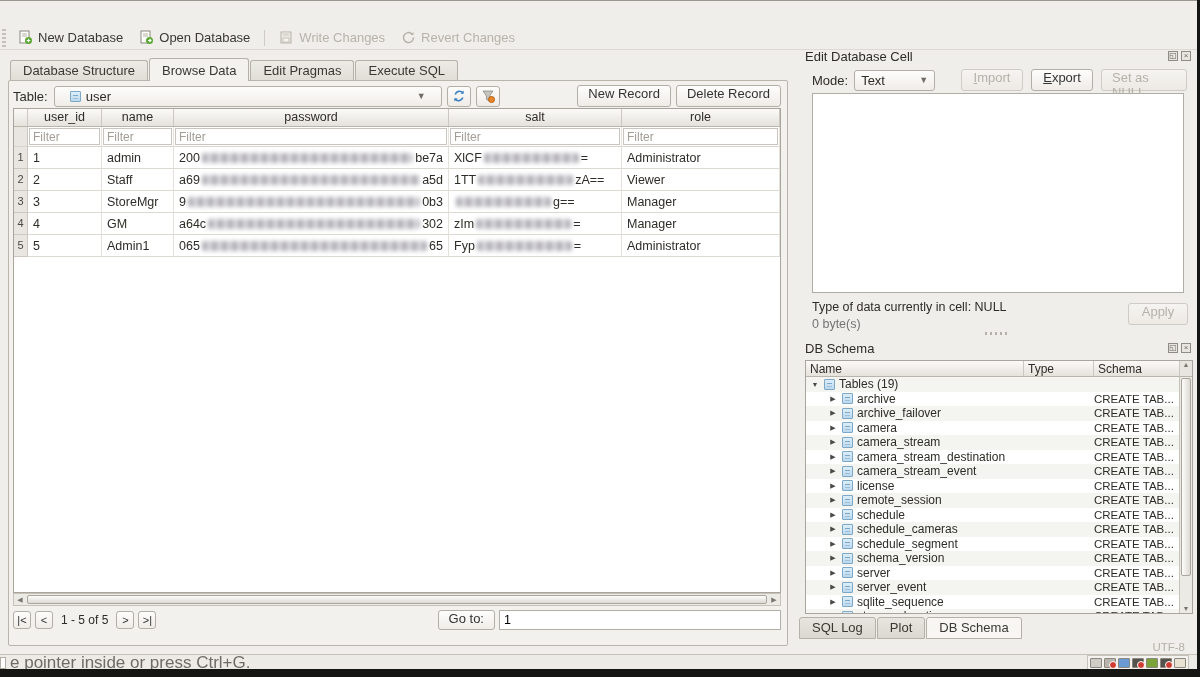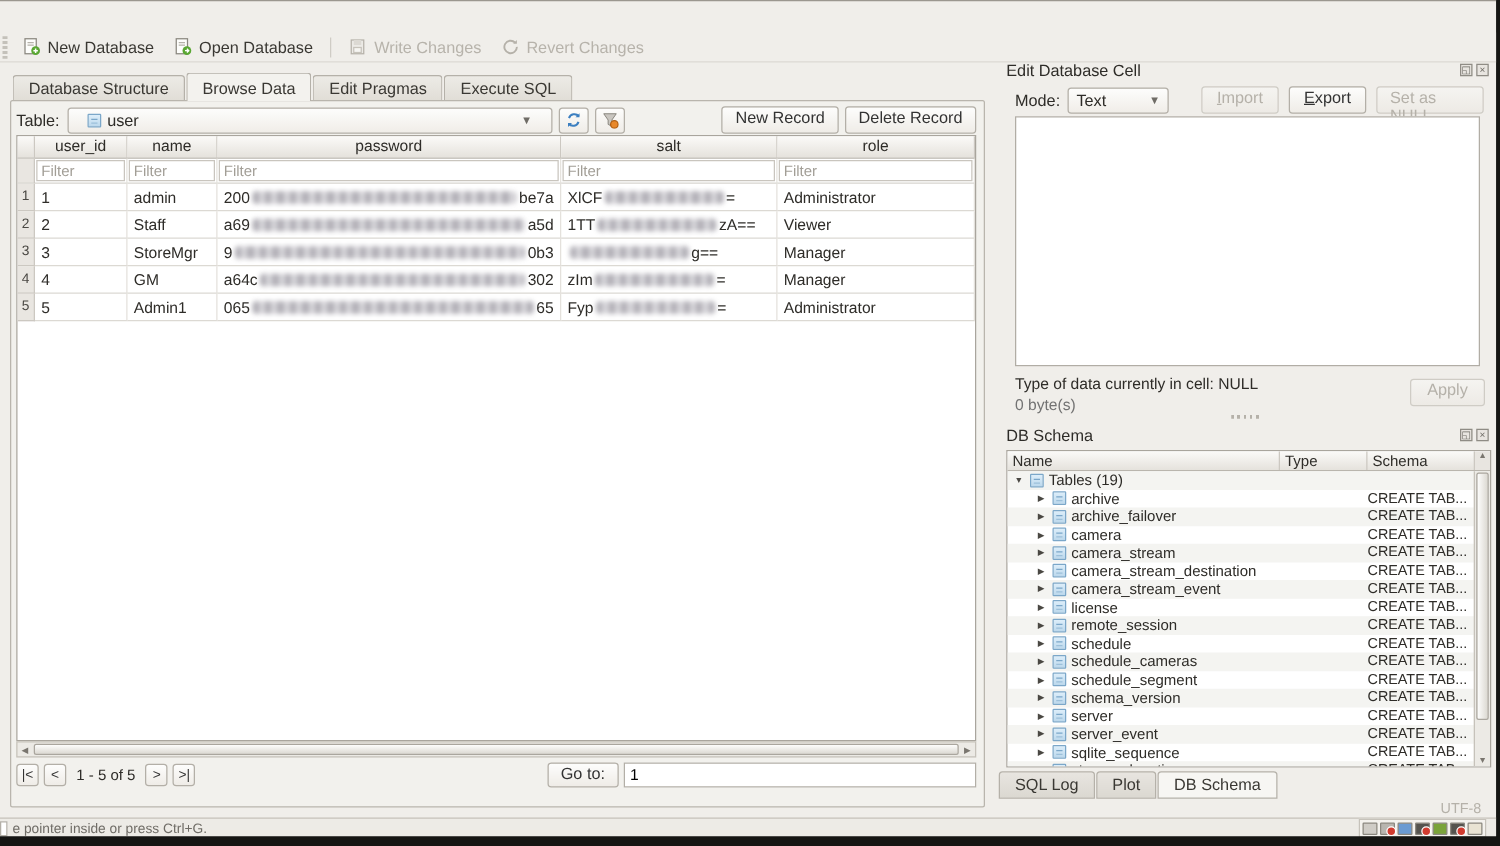--- a/index.html
+++ b/index.html
@@ -93,21 +93,21 @@
   .vs-down { position:absolute; left:0; right:0; bottom:1px; font-size:7px; text-align:center; color:#7a766f; }
 
   .dock-tabs { position:absolute; left:799px; top:617px; display:flex; align-items:flex-end; height:21px; }
   .dtab { padding:2px 12px 3px; font-size:13px; border:1px solid #b5b1a9; background:linear-gradient(#e8e5e0,#dbd8d1); border-radius:3px 3px 0 0; margin-right:1px; color:#3a3833; }
   .dtab.active { background:#f7f6f3; }
   .utf8 { position:absolute; right:12px; top:640px; font-size:11.5px; color:#b5b1a9; }
 
   
   .statusbar { position:absolute; left:0; top:653px; width:1197px; height:16px; background:#edebe6; border-top:1px solid #c6c2ba; display:flex; align-items:center; }
   .sb-frag { width:6px; height:12px; background:#fff; border:1px solid #b3afa7; margin-right:4px; }
-  .sb-msg { font-size:11px; color:#6f6c66; }
+  .sb-msg { font-size:17px; color:#6f6c66; }
   .tray { margin-left:auto; margin-right:8px; display:flex; align-items:center; gap:2px; border:1px solid #c6c2ba; background:#f4f2ee; padding:0 2px; height:15px; }
   .tray-ico { width:12px; height:10px; border-radius:1px; position:relative; }
   .tray-ico.badge::after { content:""; position:absolute; right:-2px; bottom:-2px; width:6px; height:6px; background:#d03b2f; border-radius:50%; border:1px solid #fff; }
 
   .dark-right { position:absolute; right:0; top:0; width:3px; height:677px; background:#151513; }
   .dark-bottom { position:absolute; left:0; top:669px; width:1200px; height:8px; background:#151513; }
 </style>
 </head>
 <body>
 

